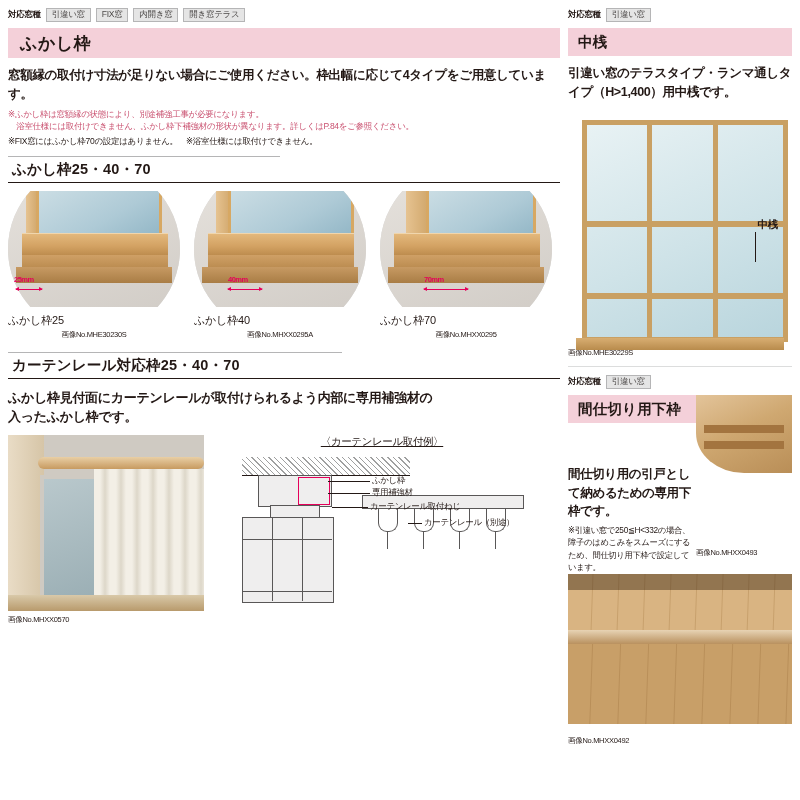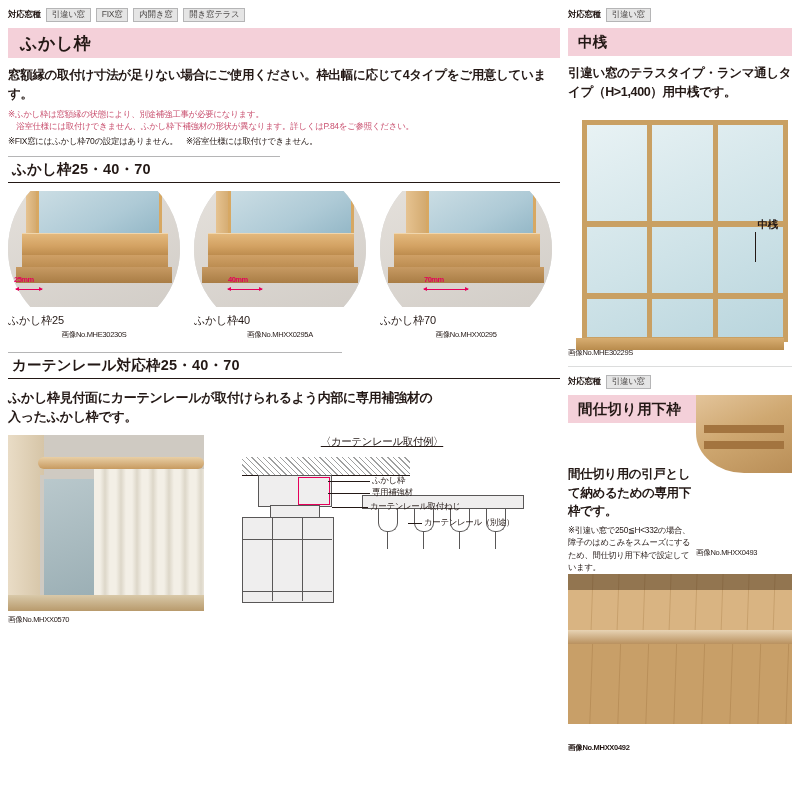--- a/index.html
+++ b/index.html
@@ -196,21 +196,21 @@
     position:absolute;left:0;top:0;width:224px;height:58px;
     background:repeating-linear-gradient(92deg,#d9b482 0px,#d9b482 24px,#c7a06c 25px,#d9b482 26px);
   }
   .floor-photo .rail{
     position:absolute;left:0;top:56px;width:224px;height:14px;
     background:linear-gradient(180deg,#e7d3b4,#b9915f);
   }
   .floor-photo .shadow{
     position:absolute;left:0;top:0;width:224px;height:16px;background:rgba(60,40,20,.45);
   }
-  .right-imgno{margin-top:19px;font-weight:bold;}
+  .right-imgno{margin-top:12px;}
 </style>
 </head>
 <body>
 
 <div class="page">
 
   <div class="left">
 
     <div class="tagrow">
       <span class="tag-label">対応窓種</span>

